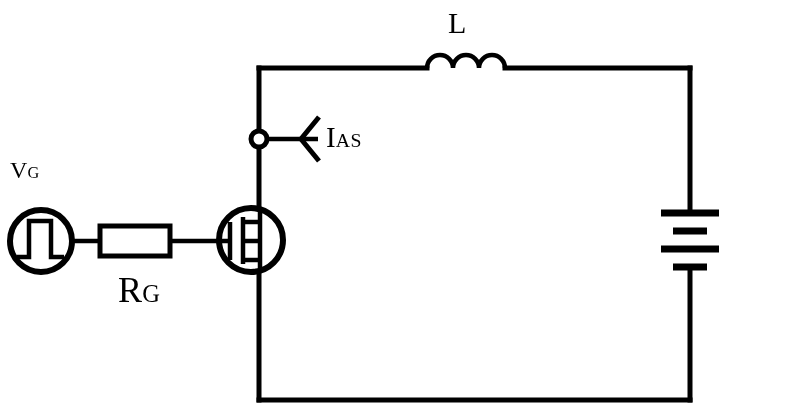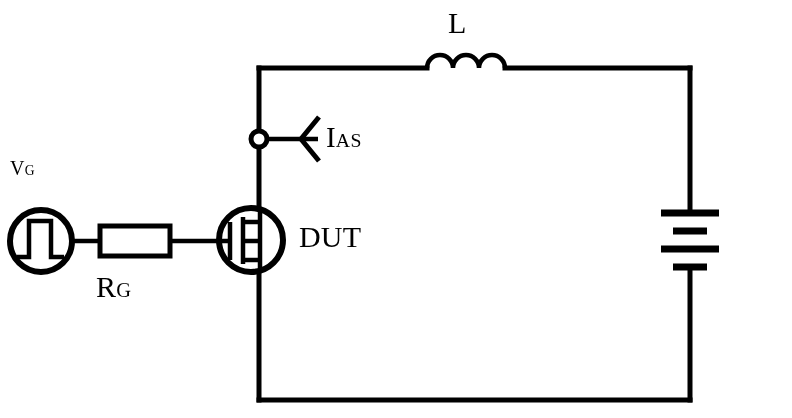--- a/index.html
+++ b/index.html
@@ -72,22 +72,22 @@
     color: #000000;
     white-space: nowrap;
     line-height: 1;
     font-weight: 400;
     letter-spacing: 0.2px;
   }
   .label .sub {
     font-size: 0.68em;
     letter-spacing: 0.5px;
   }
-  #label-vg   { left: 10px;  top: 158px; font-size: 20px; text-align: center; }
-  #label-rg   { left: 96px; top: 272px; font-size: 30px; text-align: right; }
+  #label-vg   { left: 10px;  top: 158px; font-size: 24px; text-align: center; }
+  #label-rg   { left: 118px; top: 272px; font-size: 36px; text-align: right; }
   #label-dut  { left: 299px; top: 222px; font-size: 30px; }
   #label-ias  { left: 326px; top: 123px; font-size: 29px; text-align: right; }
   #label-l    { left: 448px; top: 8px;   font-size: 30px; }
   #label-vdd  { left: 723px; top: 221px; font-size: 29px; }
 </style>
 </head>
 <body>
 
 <div id="circuit-root">
 
@@ -172,23 +172,20 @@
   </svg>
 
   <div class="label" id="label-vg">
     <span>V</span><span class="sub">G</span>
   </div>
 
   <div class="label" id="label-rg">
     <span>R</span><span class="sub">G</span>
   </div>
 
-  <div class="label" id="label-dut">
-    <span>DUT</span>
-  </div>
 
   <div class="label" id="label-ias">
     <span>I</span><span class="sub">AS</span>
   </div>
 
   <div class="label" id="label-l">
     <span>L</span>
   </div>
 
 

